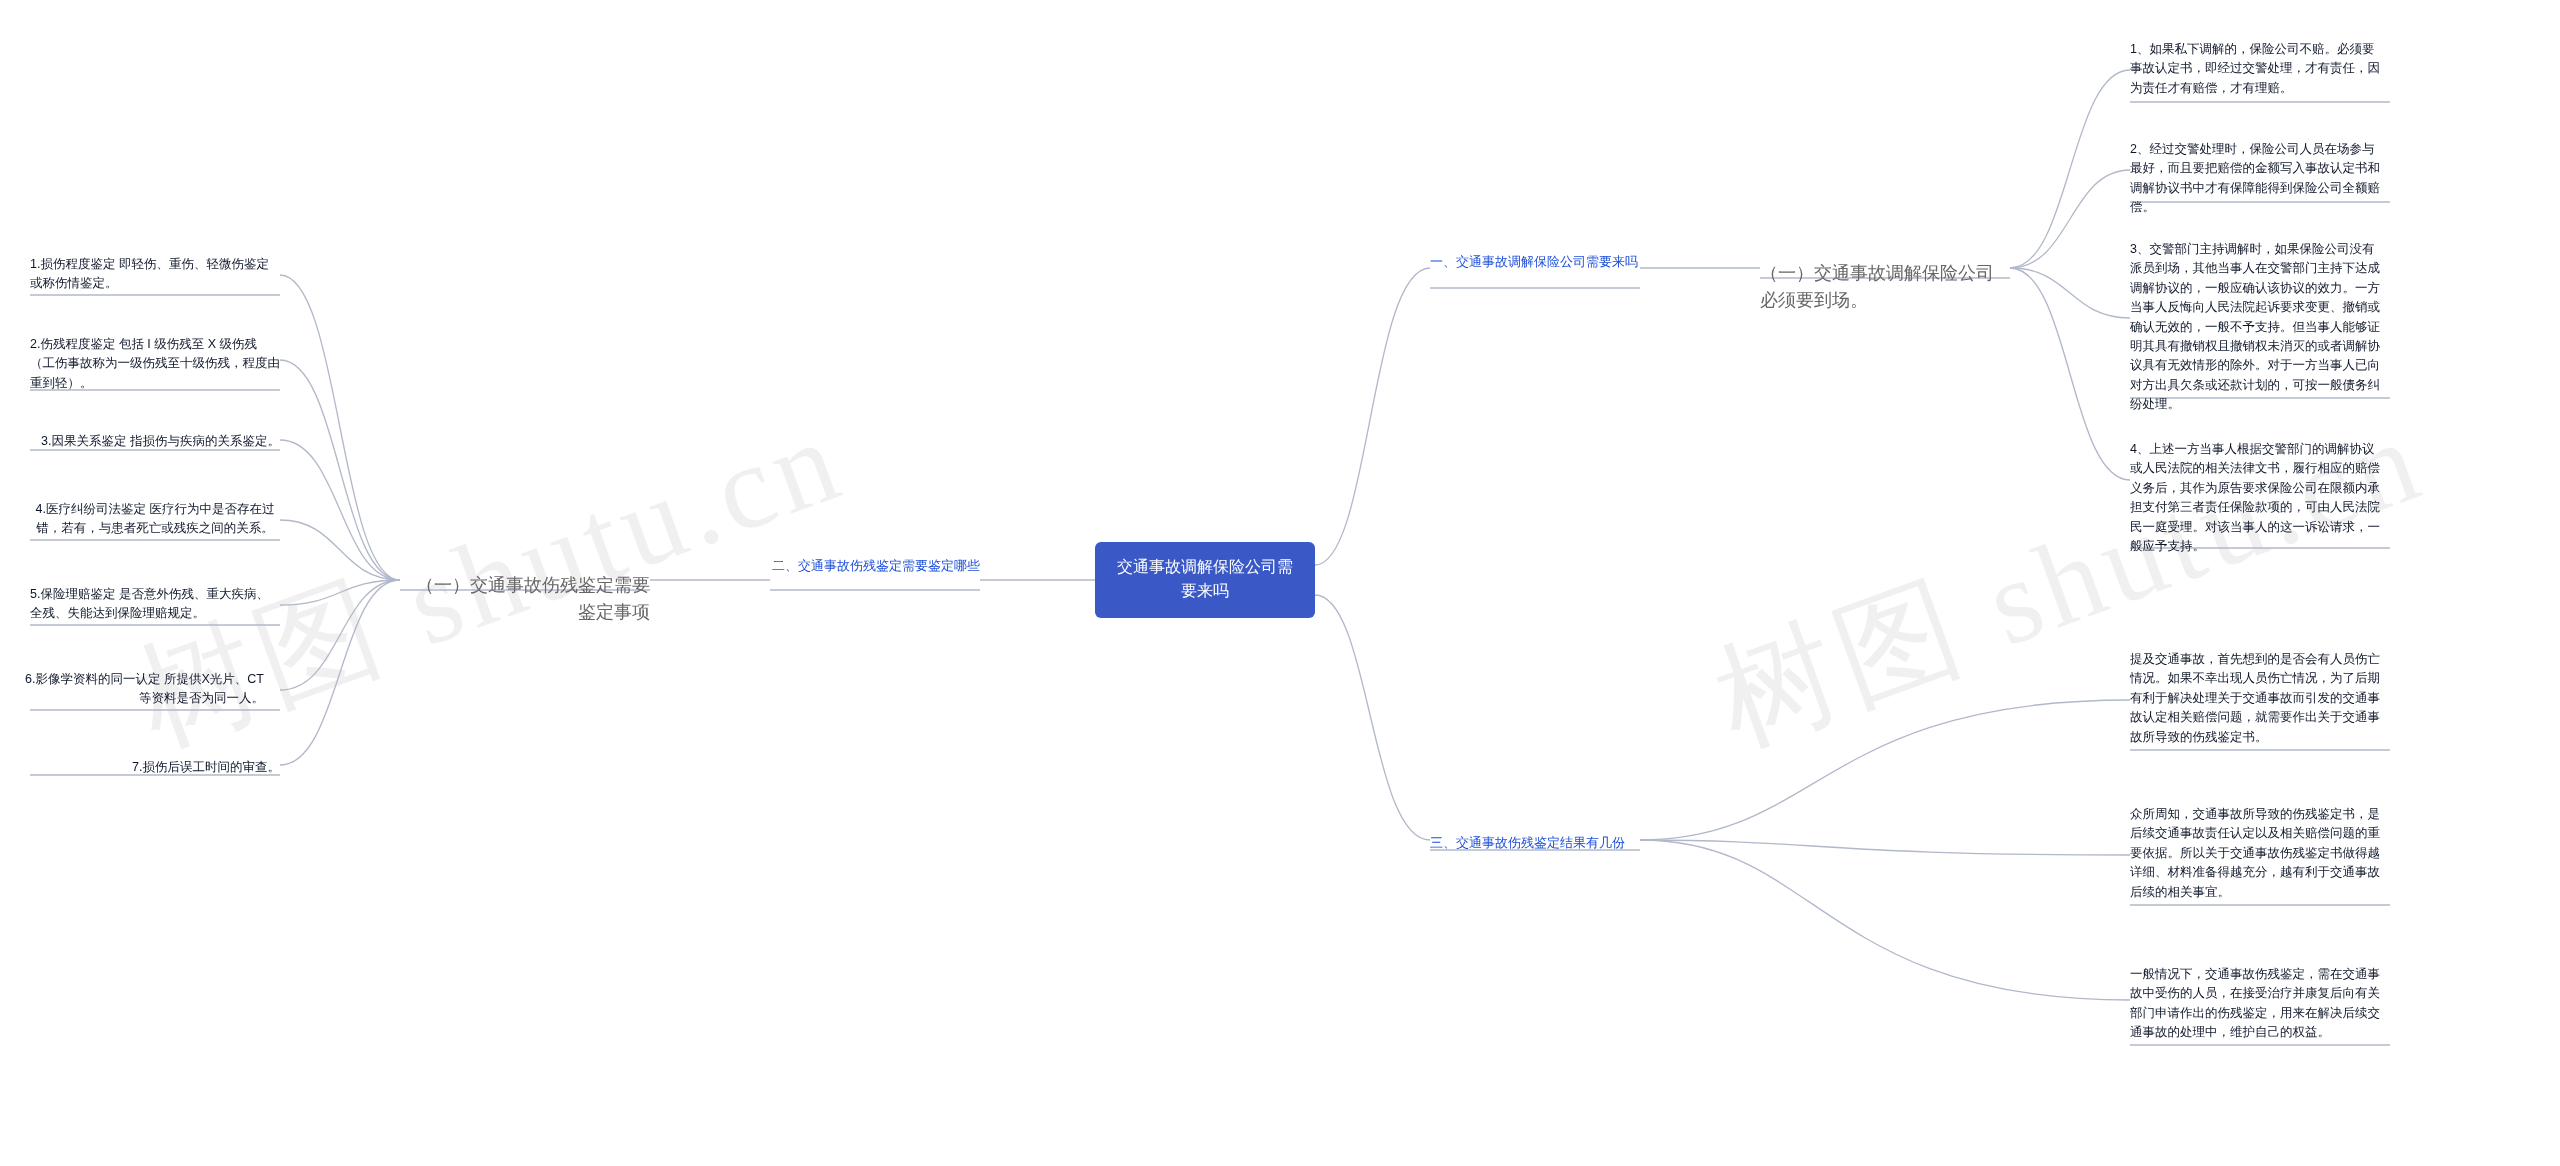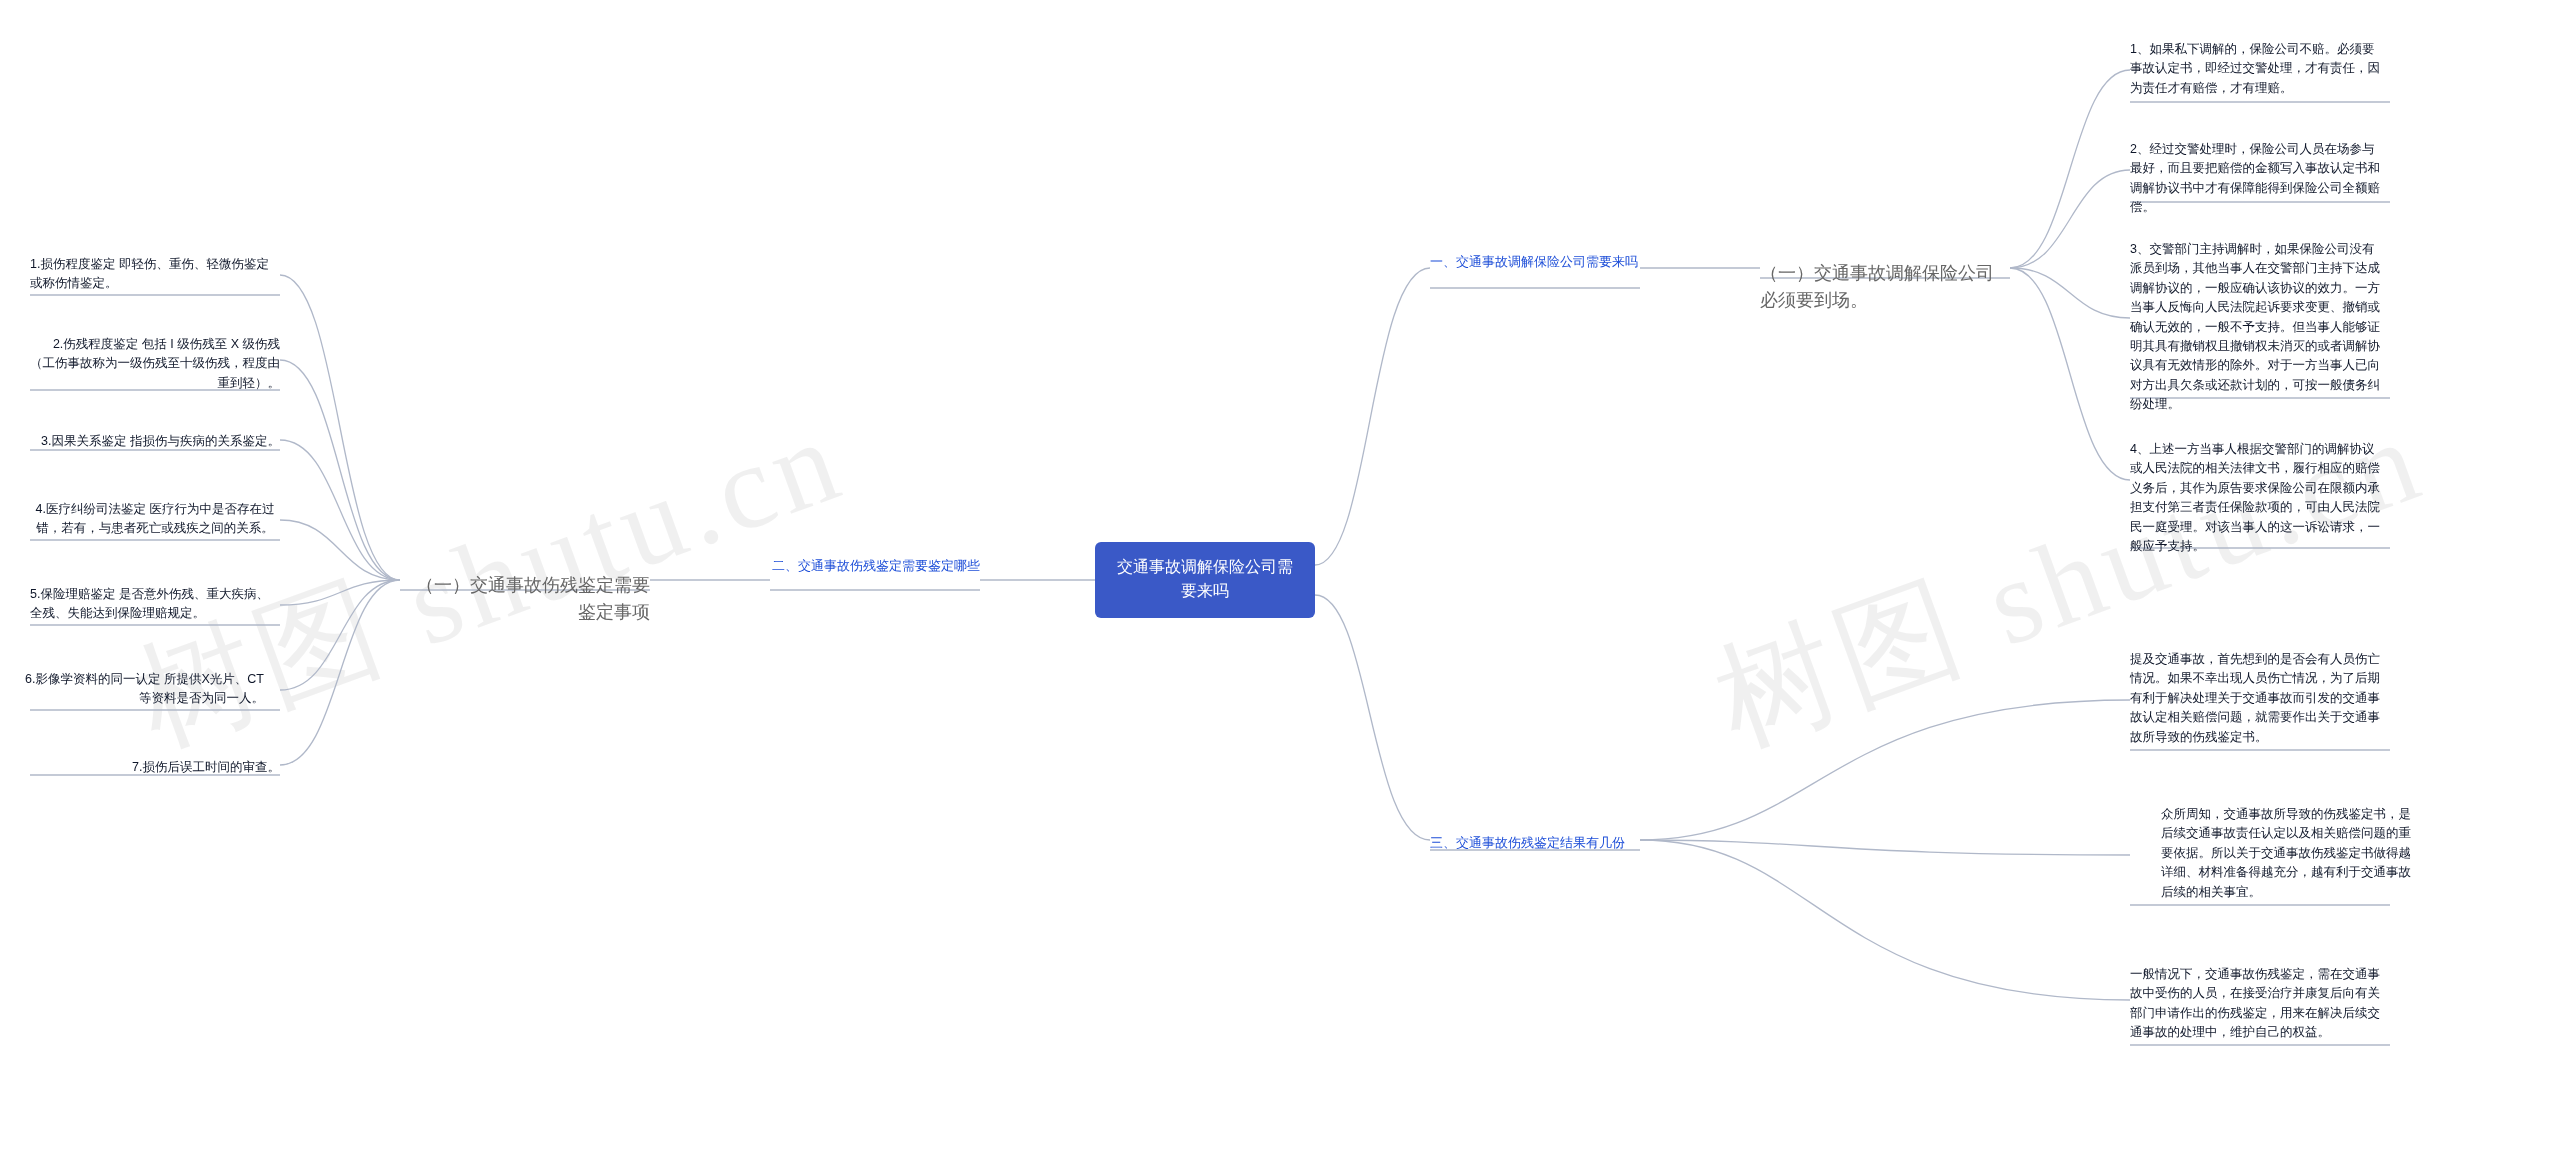--- a/index.html
+++ b/index.html
@@ -128,24 +128,24 @@
 
 <div class="node branch" style="left:1430px; top:252px;">一、交通事故调解保险公司需要来吗</div>
 <div class="node subbranch" style="left:1760px; top:260px;">（一）交通事故调解保险公司必须要到场。</div>
 <div class="node leaf" style="left:2130px; top:40px;">1、如果私下调解的，保险公司不赔。必须要事故认定书，即经过交警处理，才有责任，因为责任才有赔偿，才有理赔。</div>
 <div class="node leaf" style="left:2130px; top:140px;">2、经过交警处理时，保险公司人员在场参与最好，而且要把赔偿的金额写入事故认定书和调解协议书中才有保障能得到保险公司全额赔偿。</div>
 <div class="node leaf" style="left:2130px; top:240px;">3、交警部门主持调解时，如果保险公司没有派员到场，其他当事人在交警部门主持下达成调解协议的，一般应确认该协议的效力。一方当事人反悔向人民法院起诉要求变更、撤销或确认无效的，一般不予支持。但当事人能够证明其具有撤销权且撤销权未消灭的或者调解协议具有无效情形的除外。对于一方当事人已向对方出具欠条或还款计划的，可按一般债务纠纷处理。</div>
 <div class="node leaf" style="left:2130px; top:440px;">4、上述一方当事人根据交警部门的调解协议或人民法院的相关法律文书，履行相应的赔偿义务后，其作为原告要求保险公司在限额内承担支付第三者责任保险款项的，可由人民法院民一庭受理。对该当事人的这一诉讼请求，一般应予支持。</div>
 
 <div class="node branch" style="left:1430px; top:833px;">三、交通事故伤残鉴定结果有几份</div>
 <div class="node leaf" style="left:2130px; top:650px;">提及交通事故，首先想到的是否会有人员伤亡情况。如果不幸出现人员伤亡情况，为了后期有利于解决处理关于交通事故而引发的交通事故认定相关赔偿问题，就需要作出关于交通事故所导致的伤残鉴定书。</div>
-<div class="node leaf" style="left:2130px; top:805px;margin-left:31px;">众所周知，交通事故所导致的伤残鉴定书，是后续交通事故责任认定以及相关赔偿问题的重要依据。所以关于交通事故伤残鉴定书做得越详细、材料准备得越充分，越有利于交通事故后续的相关事宜。</div>
+<div class="node leaf" style="left:2130px; top:805px;">众所周知，交通事故所导致的伤残鉴定书，是后续交通事故责任认定以及相关赔偿问题的重要依据。所以关于交通事故伤残鉴定书做得越详细、材料准备得越充分，越有利于交通事故后续的相关事宜。</div>
 <div class="node leaf" style="left:2130px; top:965px;">一般情况下，交通事故伤残鉴定，需在交通事故中受伤的人员，在接受治疗并康复后向有关部门申请作出的伤残鉴定，用来在解决后续交通事故的处理中，维护自己的权益。</div>
 
 <div class="node branch" style="left:770px; top:556px; text-align:right;">二、交通事故伤残鉴定需要鉴定哪些</div>
 <div class="node subbranch" style="left:400px; top:572px; text-align:right;">（一）交通事故伤残鉴定需要鉴定事项</div>
 <div class="node leaf" style="left:30px; top:255px; text-align:left;">1.损伤程度鉴定 即轻伤、重伤、轻微伤鉴定或称伤情鉴定。</div>
-<div class="node leaf" style="left:30px; top:335px; text-align:right;">2.伤残程度鉴定 包括 I 级伤残至 X 级伤残（工伤事故称为一级伤残至十级伤残，程度由重到轻）。</div>
+<div class="node leaf" style="left:30px; top:335px; text-align:left;">2.伤残程度鉴定 包括 I 级伤残至 X 级伤残（工伤事故称为一级伤残至十级伤残，程度由重到轻）。</div>
 <div class="node leaf" style="left:30px; top:432px; text-align:right;">3.因果关系鉴定 指损伤与疾病的关系鉴定。</div>
 <div class="node leaf" style="left:30px; top:500px; text-align:center;">4.医疗纠纷司法鉴定 医疗行为中是否存在过错，若有，与患者死亡或残疾之间的关系。</div>
 <div class="node leaf" style="left:30px; top:585px; text-align:left;">5.保险理赔鉴定 是否意外伤残、重大疾病、全残、失能达到保险理赔规定。</div>
 <div class="node leaf" style="left:14px; top:670px; text-align:right;">6.影像学资料的同一认定 所提供X光片、CT等资料是否为同一人。</div>
 <div class="node leaf" style="left:30px; top:758px; text-align:right;">7.损伤后误工时间的审查。</div>
 
 </body></html>

